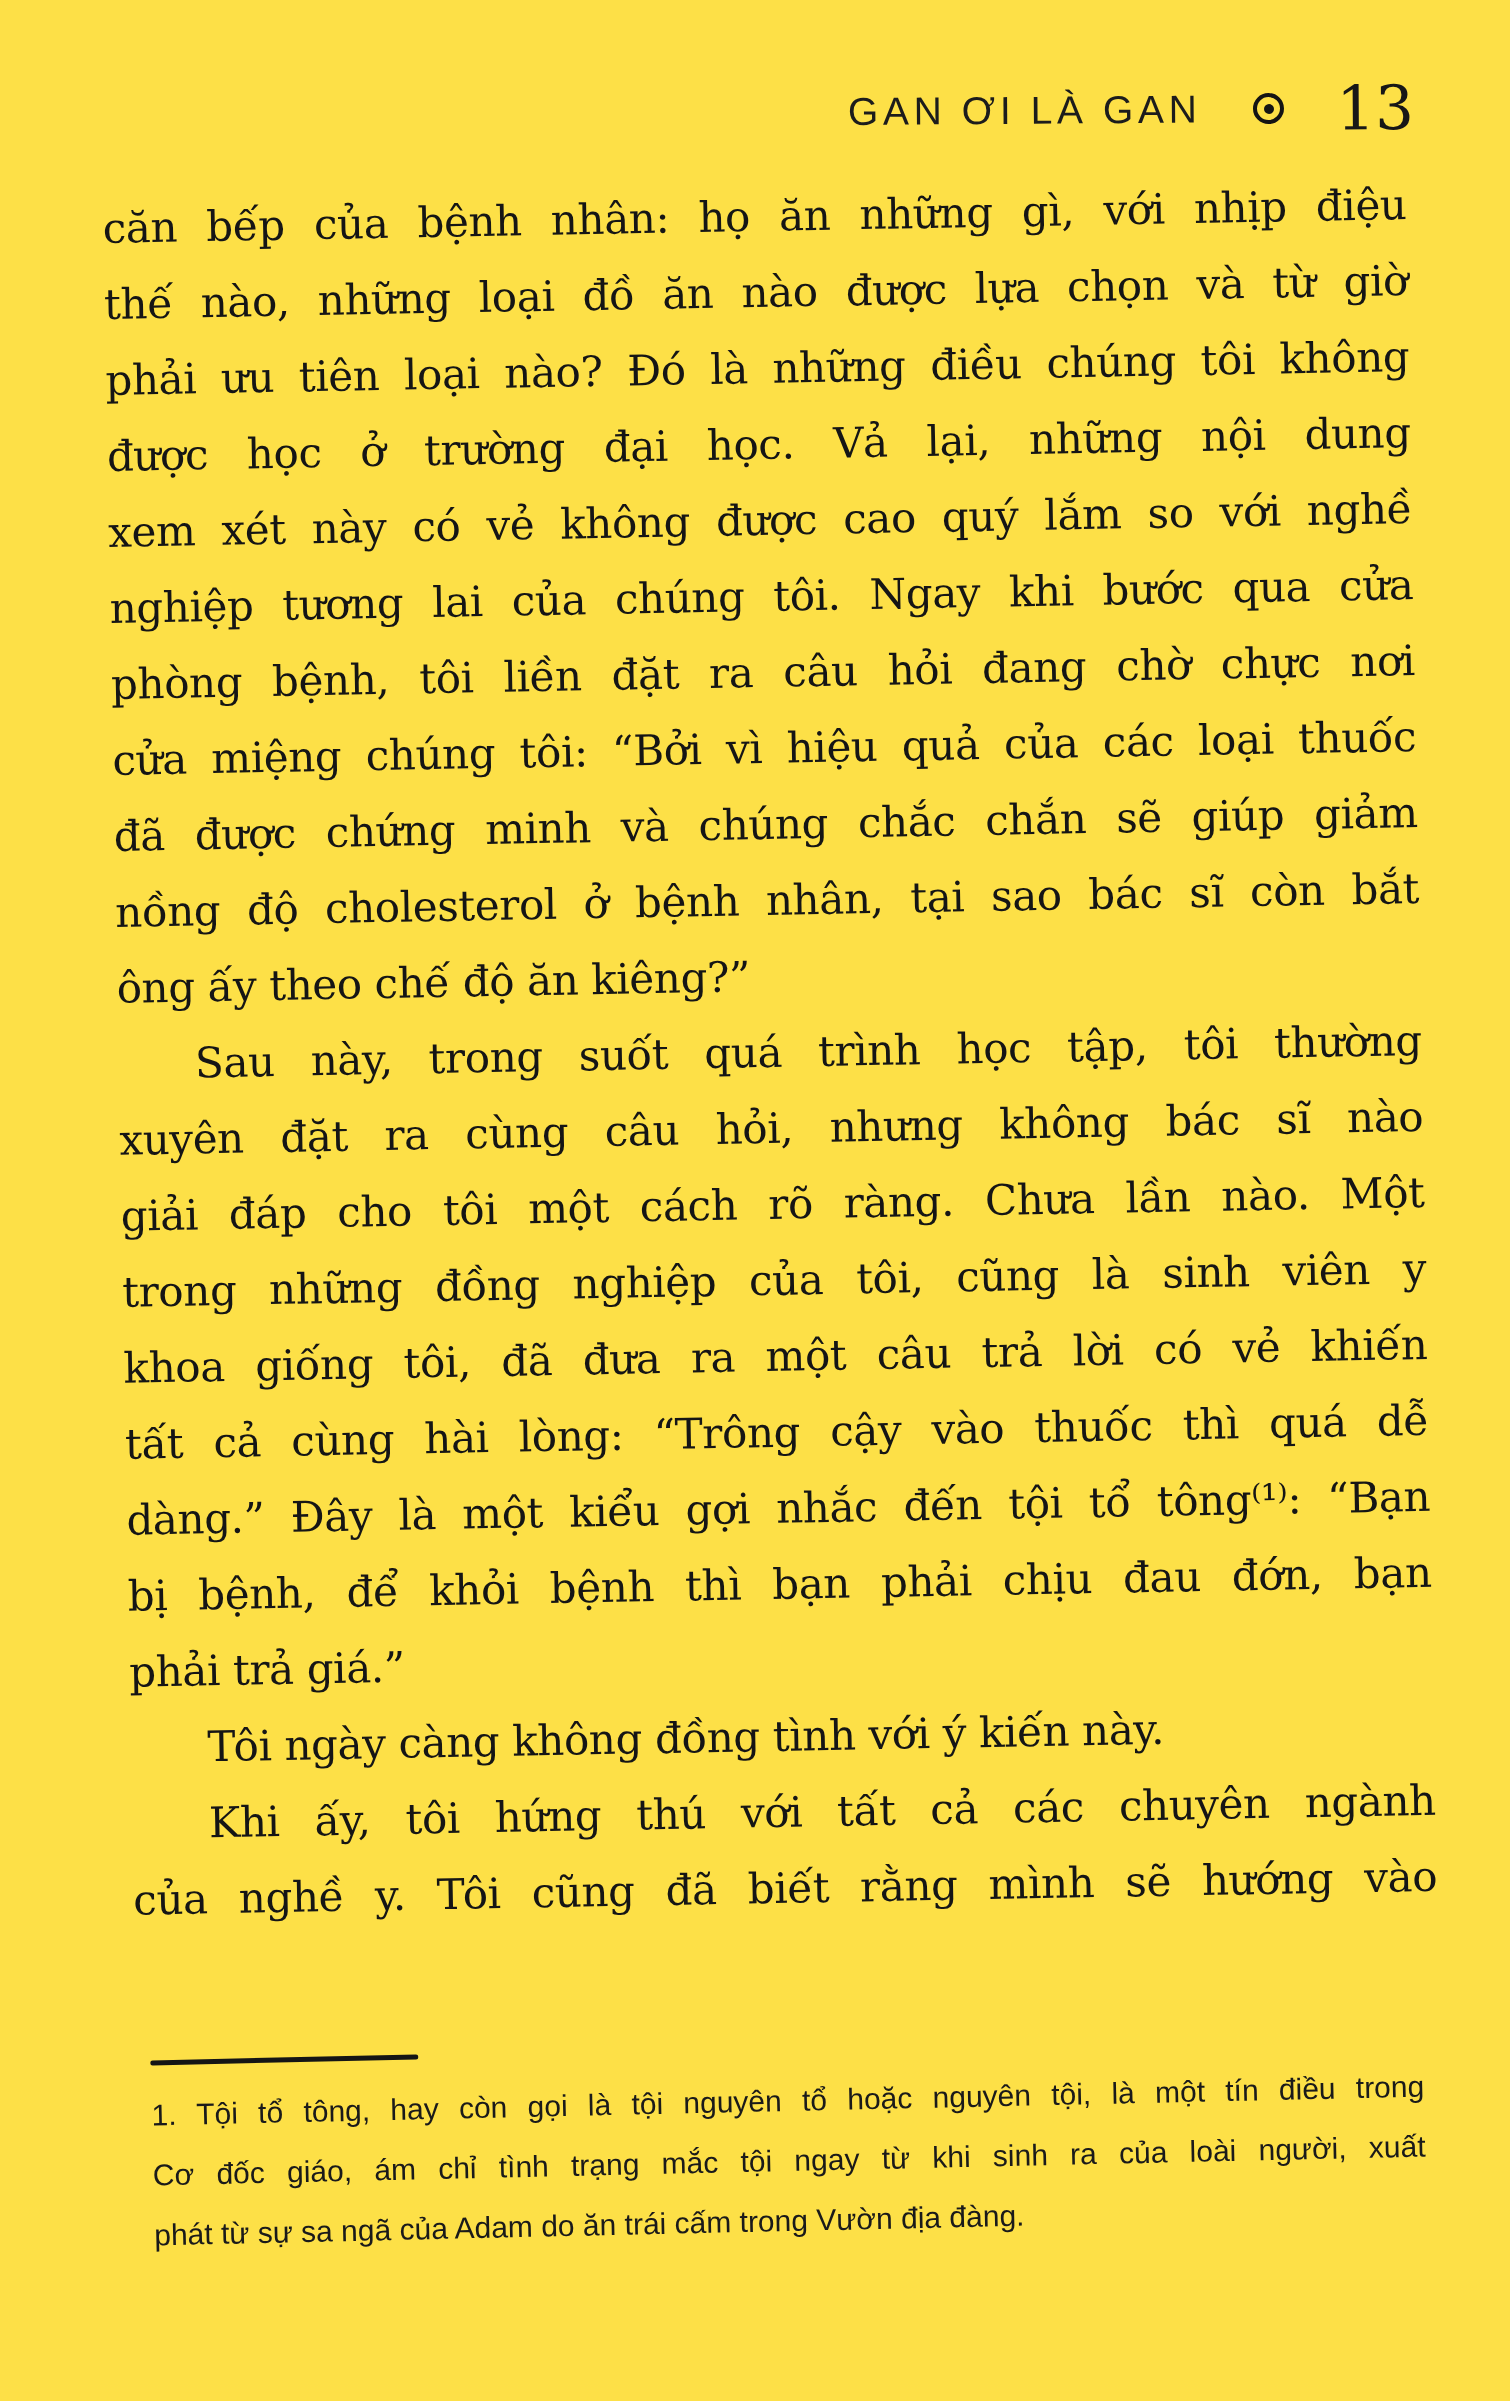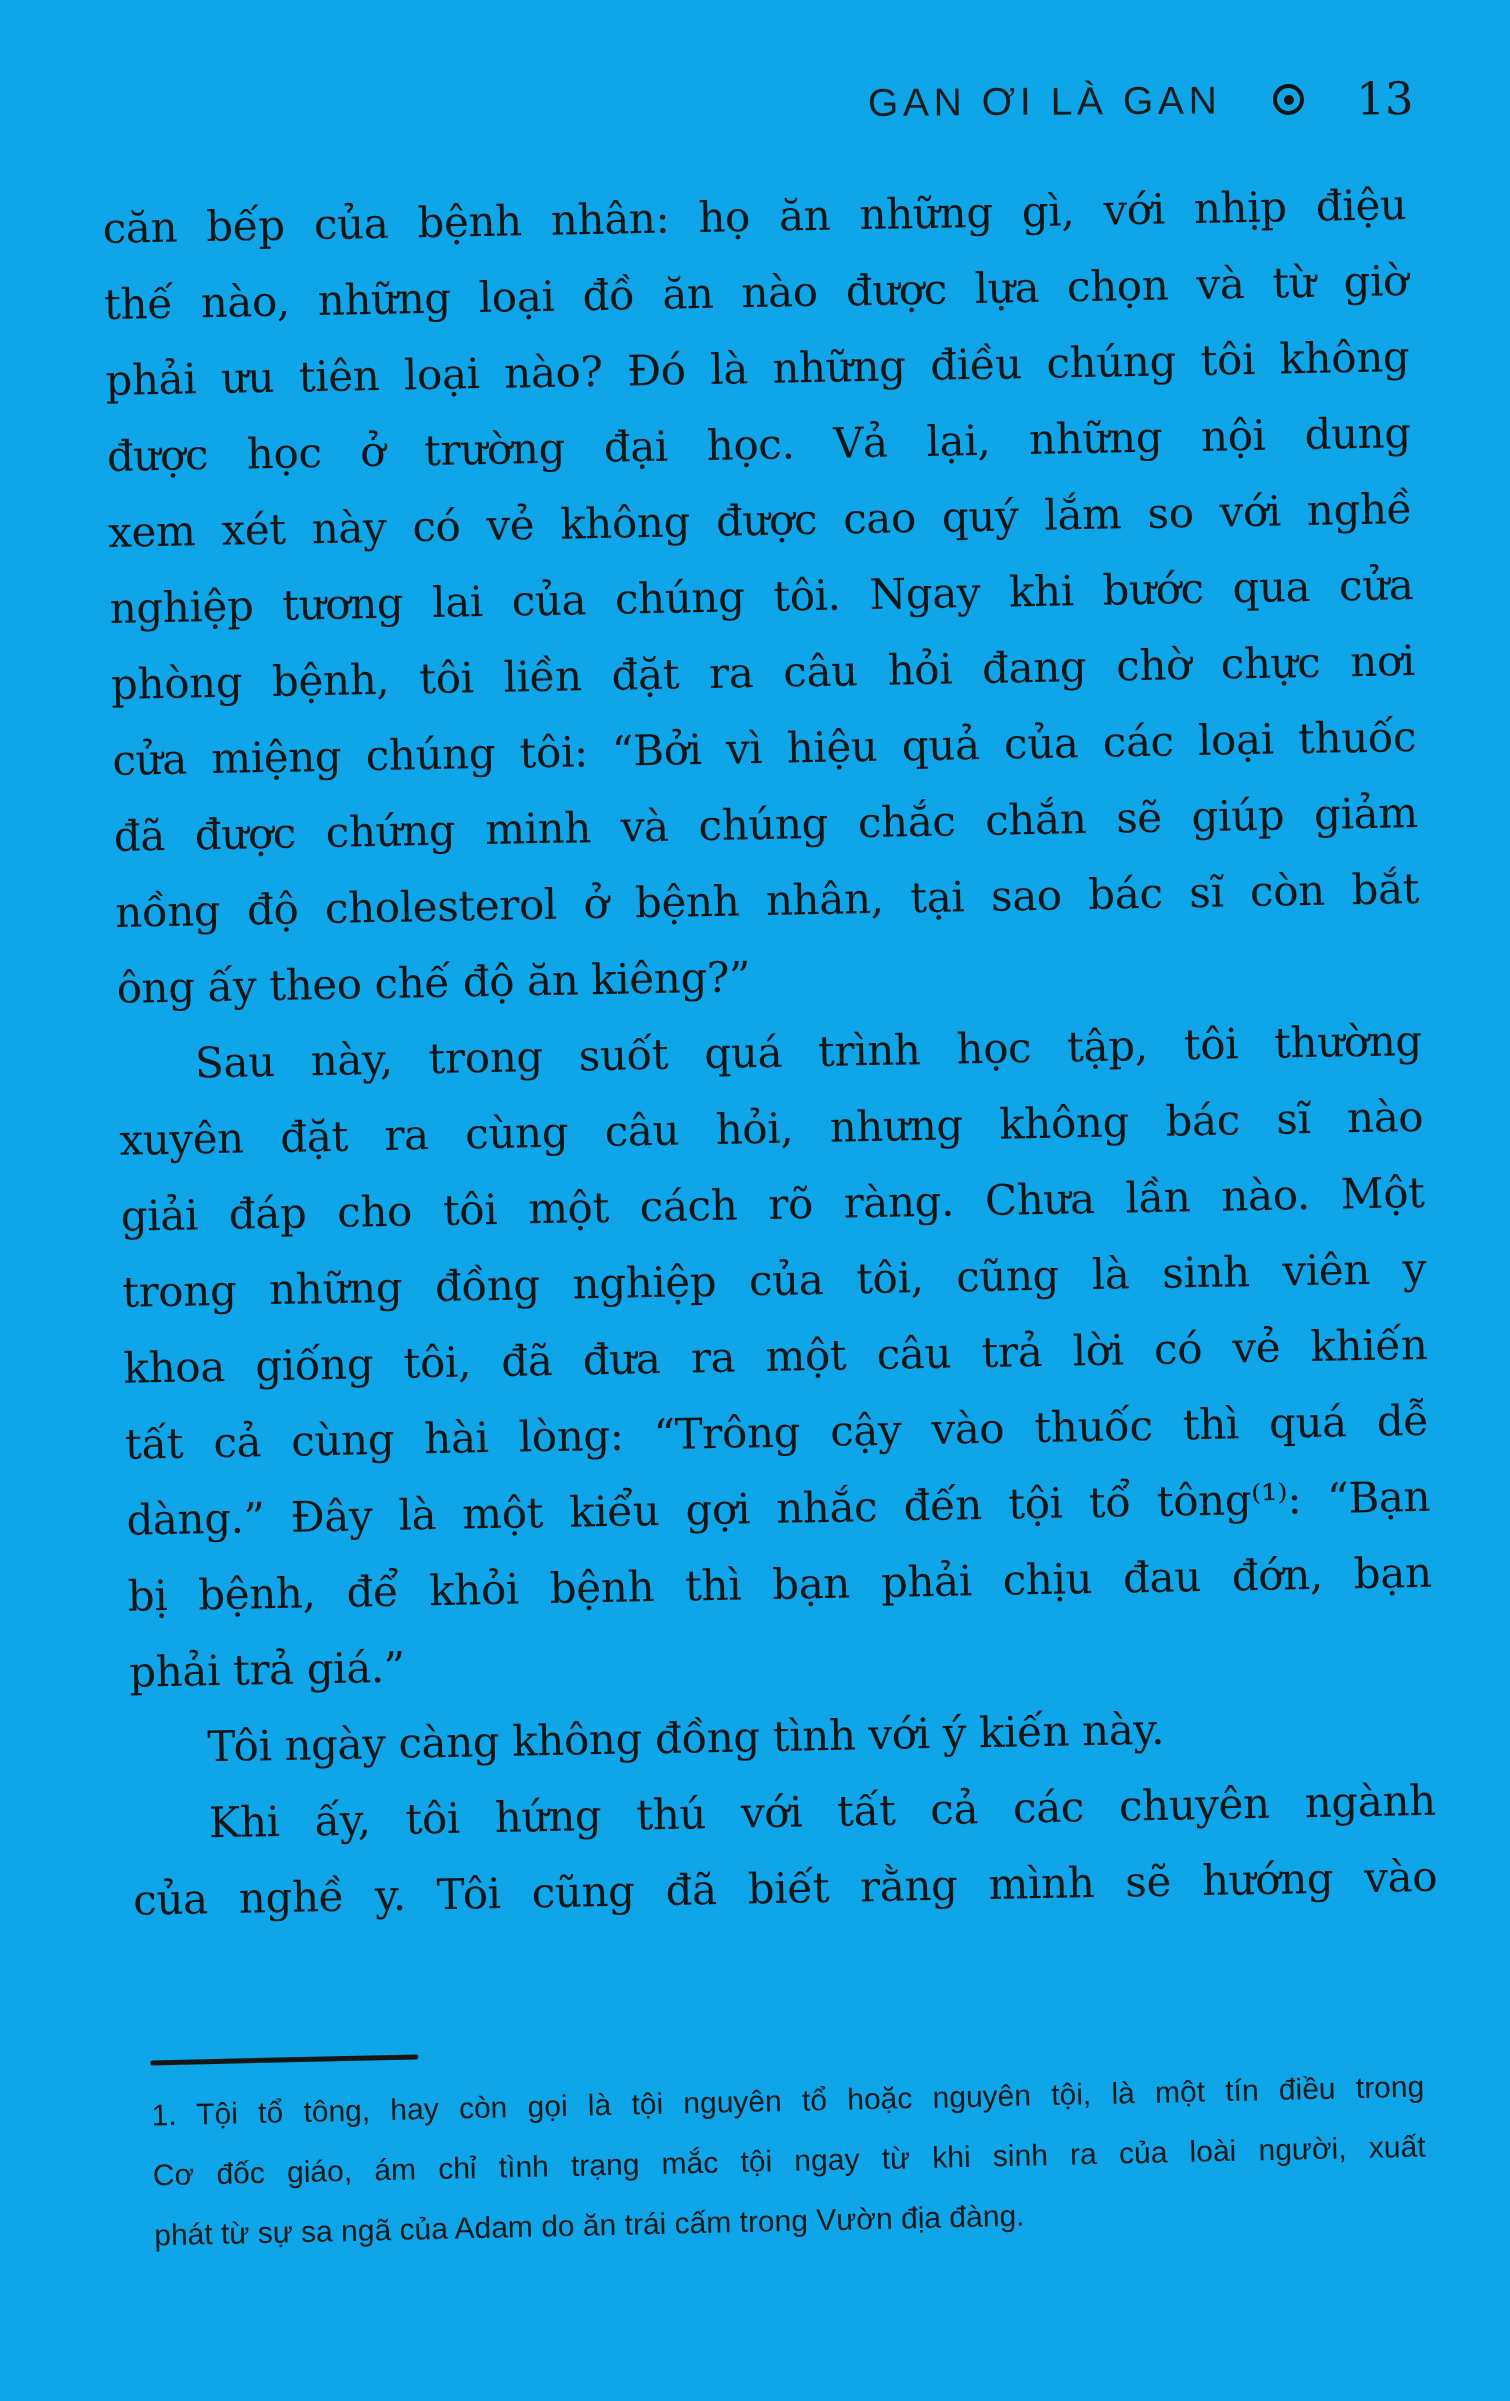--- a/index.html
+++ b/index.html
@@ -4,21 +4,21 @@
 <style>
   html, body {
     margin: 0;
     padding: 0;
     background: #e8e8e8;
   }
   .page {
     position: relative;
     width: 1511px;
     height: 2401px;
-    background: #0ea5e9;
+    background: #fde047;
     overflow: hidden;
     font-family: "DejaVu Serif", "Liberation Serif", serif;
     color: #161616;
   }
 
   
   .header {
     position: absolute;
     top: 74px;
     right: 97px;
@@ -46,21 +46,21 @@
     content: "";
     position: absolute;
     inset: 0;
     margin: auto;
     width: 10px;
     height: 10px;
     background: #141414;
     border-radius: 50%;
   }
   .page-number {
-    font-size: 45px;
+    font-size: 61px;
     color: #171717;
   }
 
   
   .scan {
     position: absolute;
     left: 102px;
     top: 191px;
     width: 1304px;
     transform: rotate(-1.05deg);

